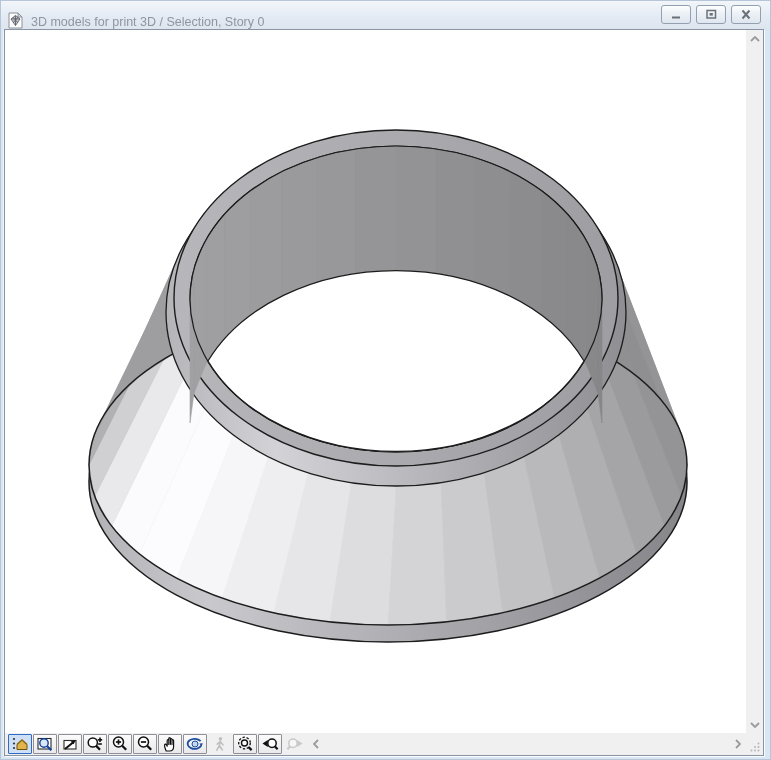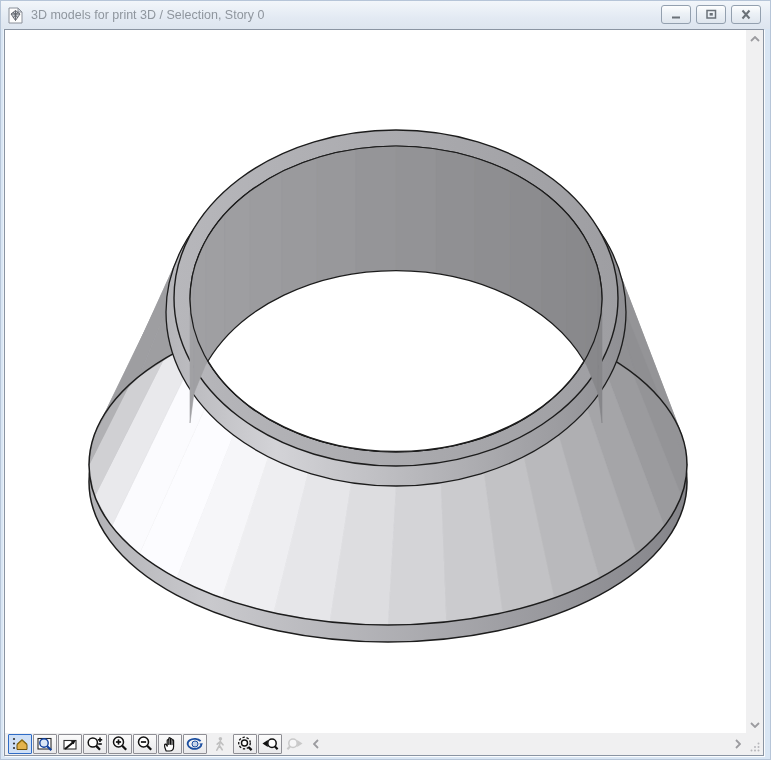--- a/index.html
+++ b/index.html
@@ -7,21 +7,21 @@
   .window{
     position:relative;width:771px;height:760px;
     background:#d9e6f4;
     font-family:"Liberation Sans","DejaVu Sans",sans-serif;
     box-shadow:inset 0 0 0 1px #b6c5d8;
     overflow:hidden;
   }
   .titlebar{
     position:absolute;left:1px;top:1px;right:1px;height:28px;
     background:linear-gradient(#f2f6fa,#e3eaf3 60%,#dde5ef);
-    display:flex;align-items:center;padding-left:6px;
+    display:flex;align-items:flex-end;padding-left:6px;
   }
   .title-text{color:#8f969e;font-size:12.5px;margin-left:7px;white-space:nowrap;}
   .win-controls{position:absolute;right:9px;top:4px;display:flex;gap:5px;}
   .win-btn{
     width:30px;height:19px;border:1px solid #93a0af;border-radius:3px;
     background:linear-gradient(#fdfefe,#ecf1f6 45%,#dfe6ee);
     display:flex;align-items:center;justify-content:center;padding:0;cursor:default;
   }
   .client{
     position:absolute;left:4px;top:29px;width:760px;height:727px;

